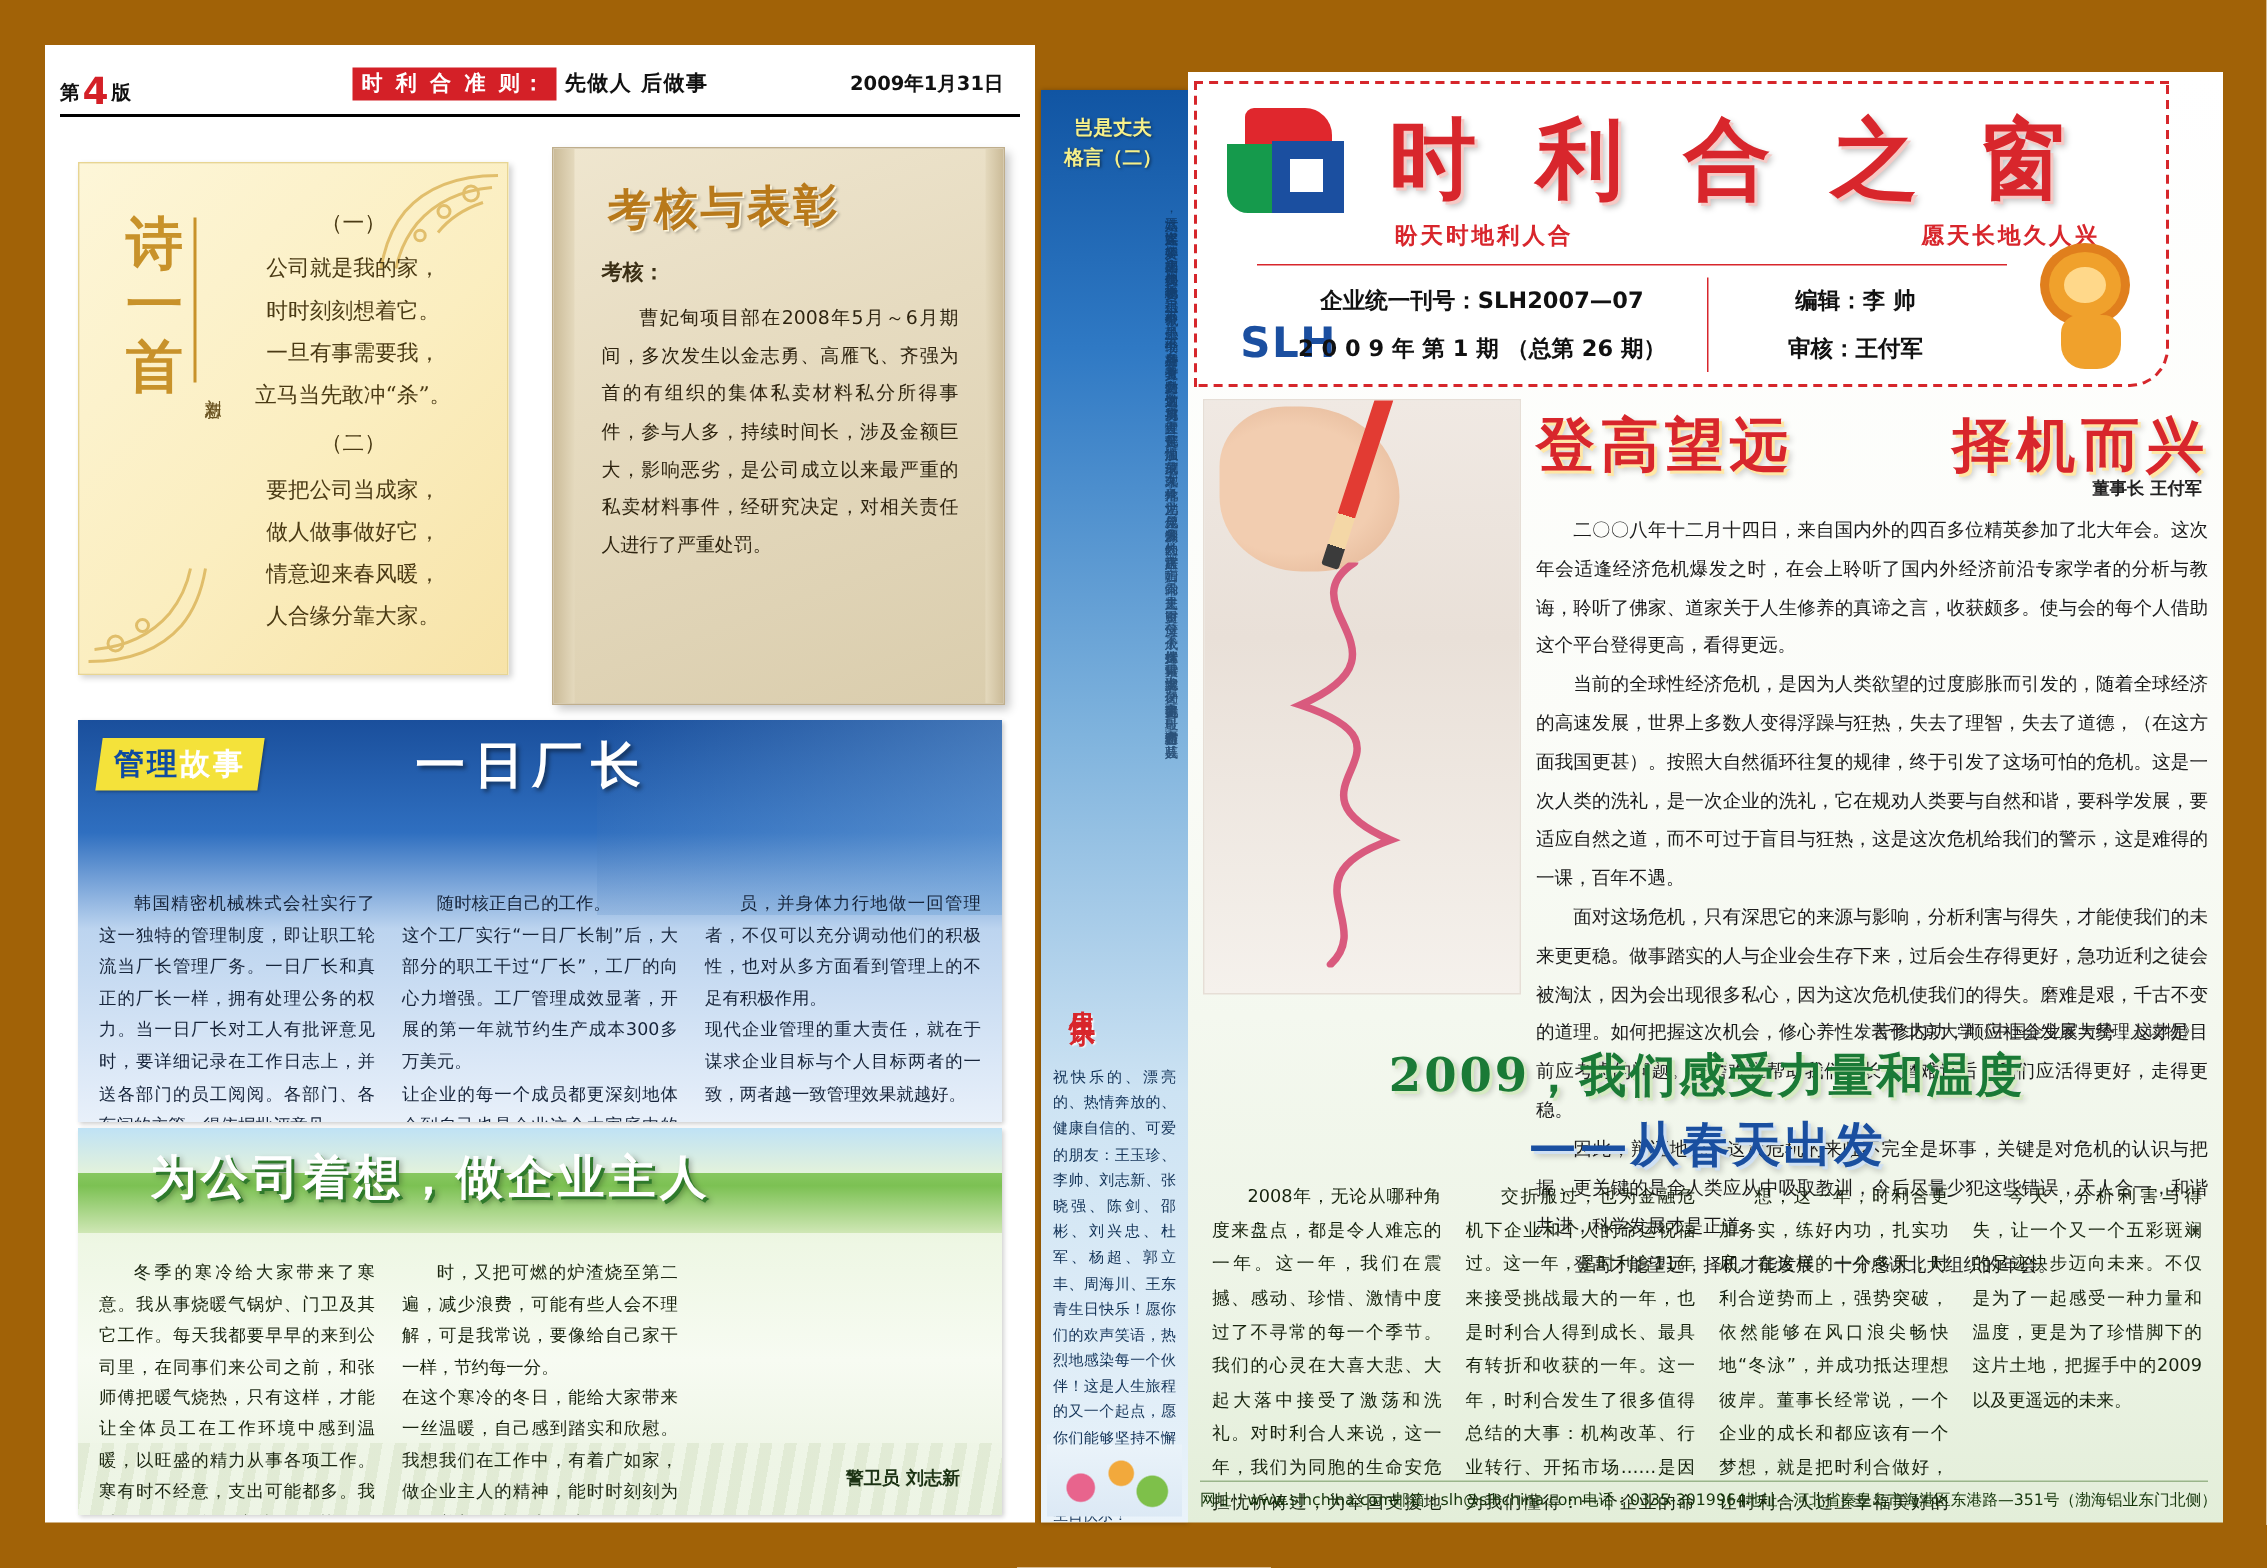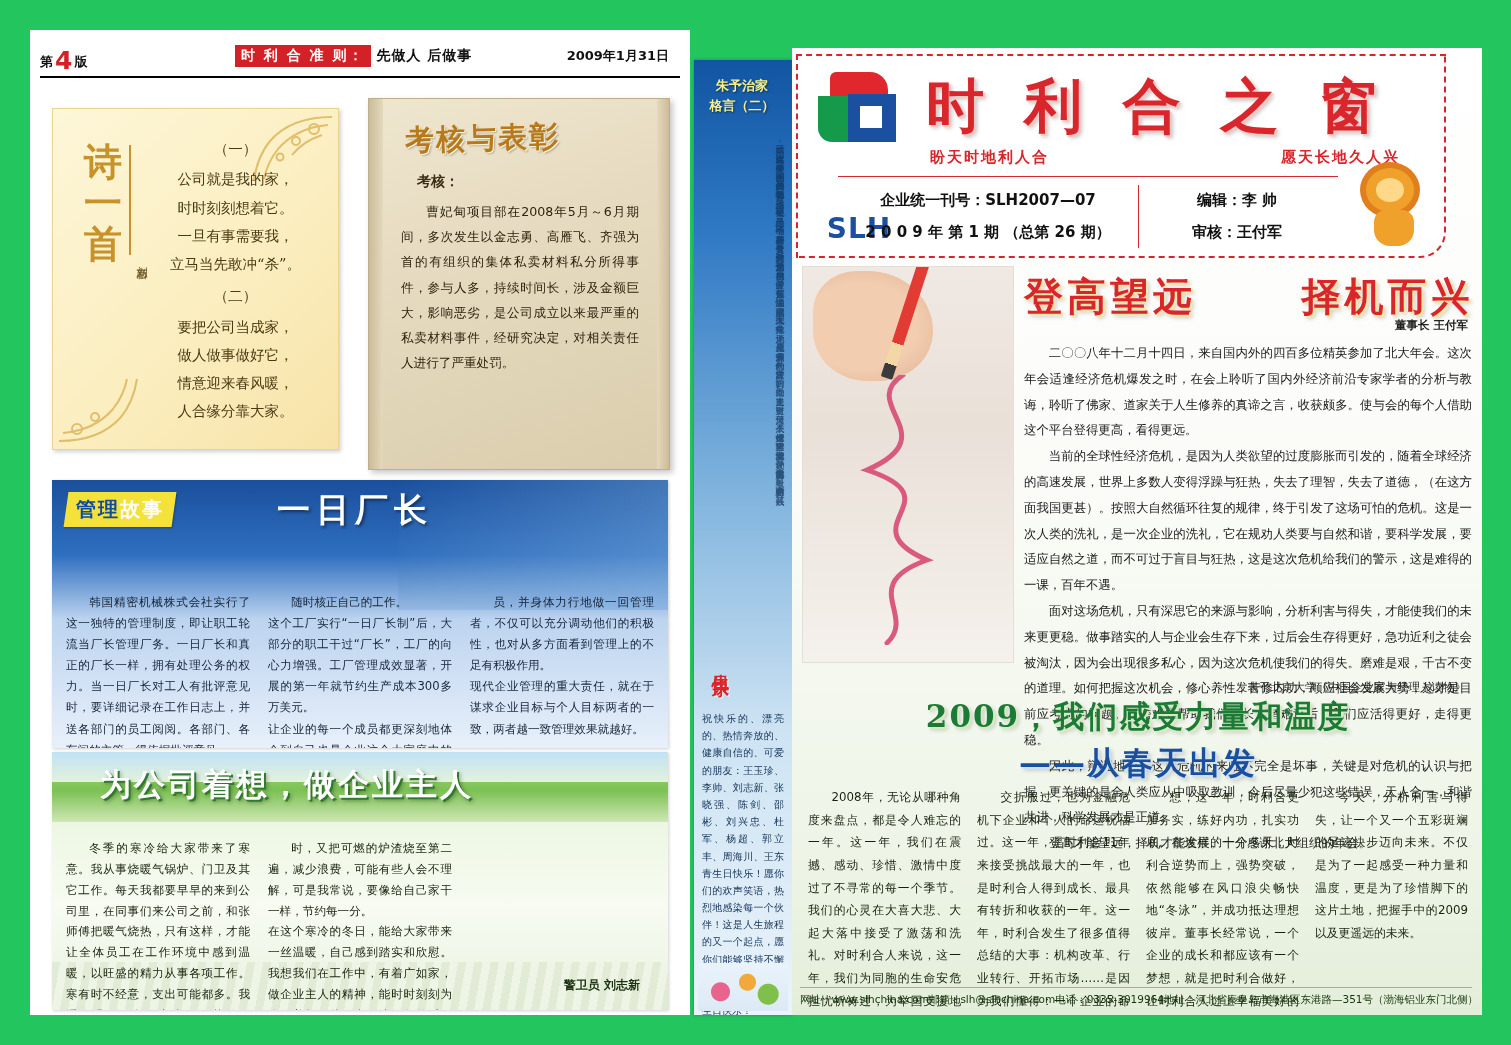--- a/index.html
+++ b/index.html
@@ -12,21 +12,21 @@
     height: 1045px;
     overflow: hidden;
     font-family: "DejaVu Sans", "Liberation Sans", sans-serif;
     position: relative;
   }
   .page {
     position: absolute;
     left: 0; top: 0;
     width: 1511px;
     height: 1045px;
-    background: #22c55e;
+    background: #a16207;
   }
 
   
   .left-page {
     position: absolute;
     left: 30px; top: 30px;
     width: 660px; height: 985px;
     background: #ffffff;
   }
   .masthead {
@@ -167,21 +167,20 @@
     letter-spacing: 2px;
     text-shadow: 1px 1px 0 #fff6dd, 2px 2px 2px rgba(0,0,0,.25);
     transform: rotate(-1.5deg);
   }
   .scroll-sub {
     position: absolute;
     left: 32px; top: 74px;
     font-size: 14px;
     font-weight: bold;
     color: #3a2e14;
-    margin-left: 16px;
   }
   .scroll-body {
     position: absolute;
     left: 32px; top: 100px;
     width: 238px;
     font-size: 12.6px;
     line-height: 2.0;
     color: #2e2410;
     text-align: justify;
     text-indent: 2em;
@@ -695,21 +694,21 @@
             <p style="white-space:pre-line;">时，又把可燃的炉渣烧至第二遍，减少浪费，可能有些人会不理解，可是我常说，要像给自己家干一样，节约每一分。
 在这个寒冷的冬日，能给大家带来一丝温暖，自己感到踏实和欣慰。我想我们在工作中，有着广如家，做企业主人的精神，能时时刻刻为公司着想，从一点一滴做起的话，我们的公司将会发展，将待办更好。</p>
           </div>
         <div class="green-col"></div>
       </div>
       <div class="green-sign">警卫员  刘志新</div>
     </div>
   </div>
 
   <div class="mid-col">
-    <div class="mid-title" style="white-space:pre-line;">朱予治家
+    <div class="mid-title" style="white-space:pre-line;">岂是丈夫
 格言（二）</div>
     <div class="mid-vert-text">三姑六婆，实淫盗之媒；婢美妾娇，非闺房之福。奴仆勿用俊美，妻妾切忌艳妆。祖宗虽远，祭祀不可不诚；子孙虽愚，经书不可不读。居身务期质朴，教子要有义方。勿贪意外之财，勿饮过量之酒。与肩挑贸易，毋占便宜；见贫苦亲邻，须加温恤。刻薄成家，理无久享；伦常乖舛，立见消亡。兄弟叔侄，须分多润寡；长幼内外，宜法肃辞严。听妇言，乖骨肉，岂是丈夫；重资财，薄父母，不成人子。嫁女择佳婿，毋索重聘；娶媳求淑女，勿计厚奁。见富贵而生谄容者，最可耻；遇贫穷而作骄态者，贱莫甚。</div>
     <div class="mid-bd-title">生日快乐</div>
     <div class="mid-bd-text">祝快乐的、漂亮的、热情奔放的、健康自信的、可爱的朋友：王玉珍、李帅、刘志新、张晓强、陈剑、邵彬、刘兴忠、杜军、杨超、郭立丰、周海川、王东青生日快乐！愿你们的欢声笑语，热烈地感染每一个伙伴！这是人生旅程的又一个起点，愿你们能够坚持不懈地地下去，让我们共同努力的未来！生日快乐！</div>
     <div class="mid-flowers"></div>
   </div>
 
   <div class="right-page">
 
     <div class="nameplate">

